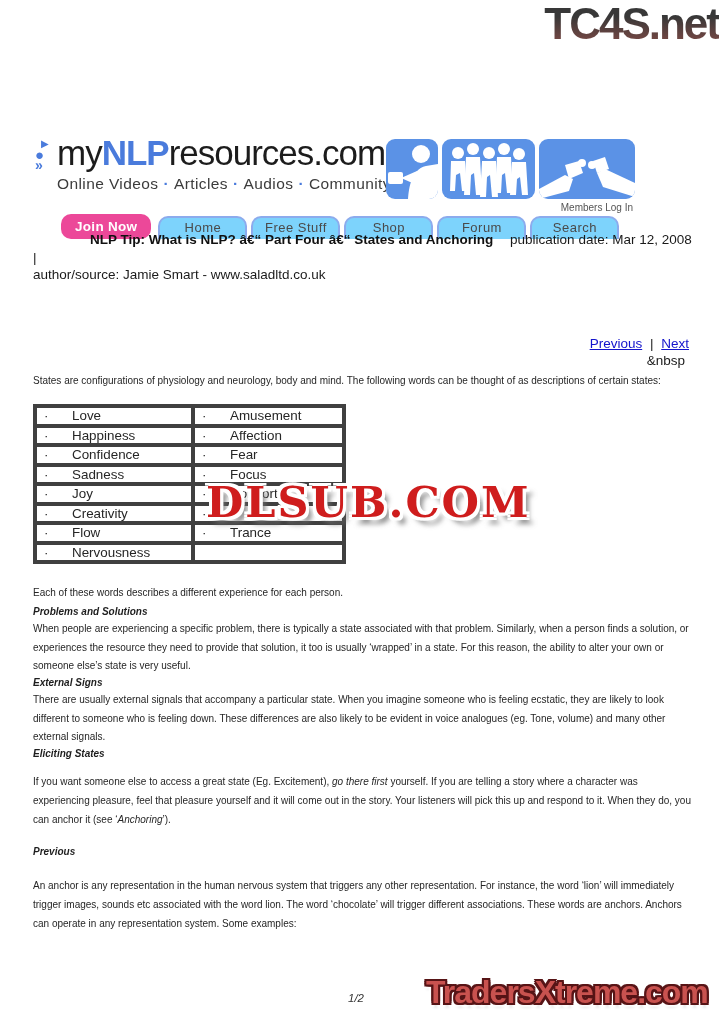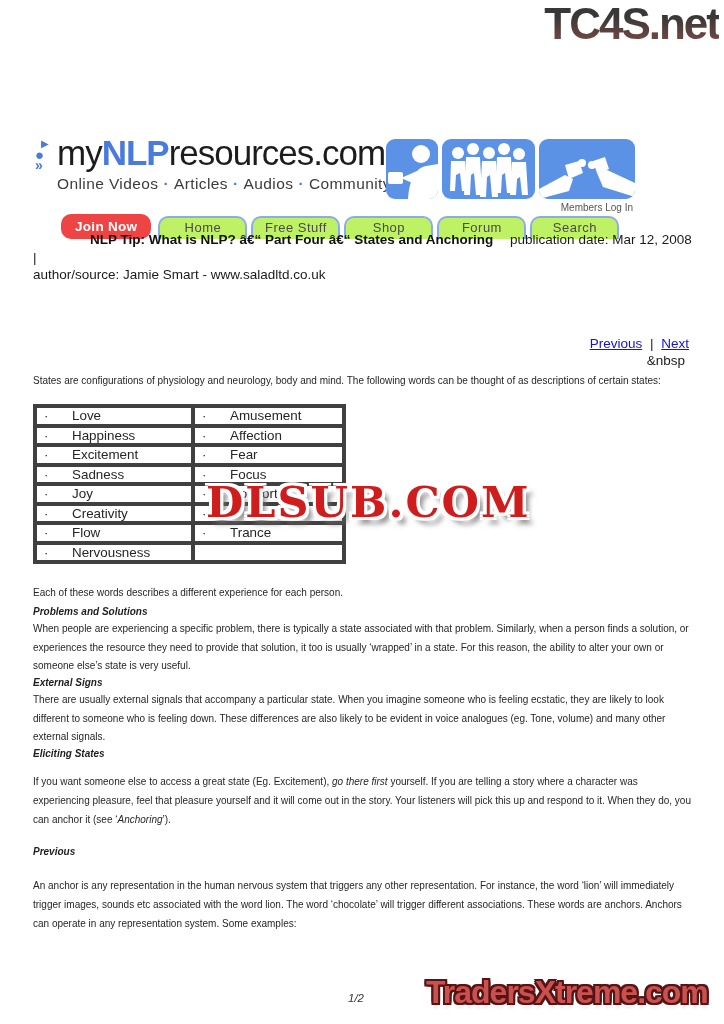--- a/index.html
+++ b/index.html
@@ -26,26 +26,26 @@
   .tagline { font-size:15.5px; color:#3c3c3c; letter-spacing:.4px; margin-top:3px; white-space:nowrap; }
   .tagline .sep { color:#4a7bdc; font-weight:bold; margin:0 5px; }
   
   .boxes { position:absolute; left:386px; top:139px; display:flex; gap:4px; }
   .pbox { background:#5b92e6; border-radius:9px; height:60px; overflow:hidden; }
   .pbox svg { display:block; }
   .members { position:absolute; left:386px; top:202px; width:247px; text-align:right; font-size:10px; color:#555; }
   
   .nav { position:absolute; left:61px; top:214px; display:flex; align-items:flex-end; }
   .join {
-    background:#ef4444; color:#fff; font-weight:bold; font-size:13.5px; letter-spacing:.3px;
+    background:#ec4899; color:#fff; font-weight:bold; font-size:13.5px; letter-spacing:.3px;
     border-radius:10px; padding:5px 14px 5px 14px; height:25px; line-height:15px;
     margin-right:7px; cursor:pointer; white-space:nowrap;
   }
   .tab {
-    width:89px; height:23px; margin-right:4px; background:#bef264;
+    width:89px; height:23px; margin-right:4px; background:#7dd3fc;
     border:2px solid #8cabed; border-bottom:none; border-radius:10px 10px 0 0;
     font-size:13px; color:#4a4a4a; text-align:center; line-height:20px; cursor:pointer;
     letter-spacing:.5px; white-space:nowrap;
   }
   
   .title-line { position:absolute; left:90px; top:232px; font-size:13.5px; white-space:nowrap; color:#111;text-align:center; }
   .title-line .t { font-weight:bold; }
   .title-line .d { margin-left:13px; font-weight:normal; color:#1a1a1a; }
   .pipe-line { position:absolute; left:33px; top:250px; font-size:13.5px; color:#1a1a1a; }
   .author-line { position:absolute; left:33px; top:267px; font-size:13.5px; color:#1a1a1a; }
@@ -177,21 +177,21 @@
   <tbody>
       <tr>
         <td><span class="bullet">·</span><span>Love</span></td>
         <td><span class="bullet">·</span><span>Amusement</span></td>
       </tr>
       <tr>
         <td><span class="bullet">·</span><span>Happiness</span></td>
         <td><span class="bullet">·</span><span>Affection</span></td>
       </tr>
       <tr>
-        <td><span class="bullet">·</span><span>Excitement</span></td>
+        <td><span class="bullet">·</span><span>Confidence</span></td>
         <td><span class="bullet">·</span><span>Fear</span></td>
       </tr>
       <tr>
         <td><span class="bullet">·</span><span>Sadness</span></td>
         <td><span class="bullet">·</span><span>Focus</span></td>
       </tr>
       <tr>
         <td><span class="bullet">·</span><span>Joy</span></td>
         <td><span class="bullet">·</span><span>Comfort</span></td>
       </tr>

